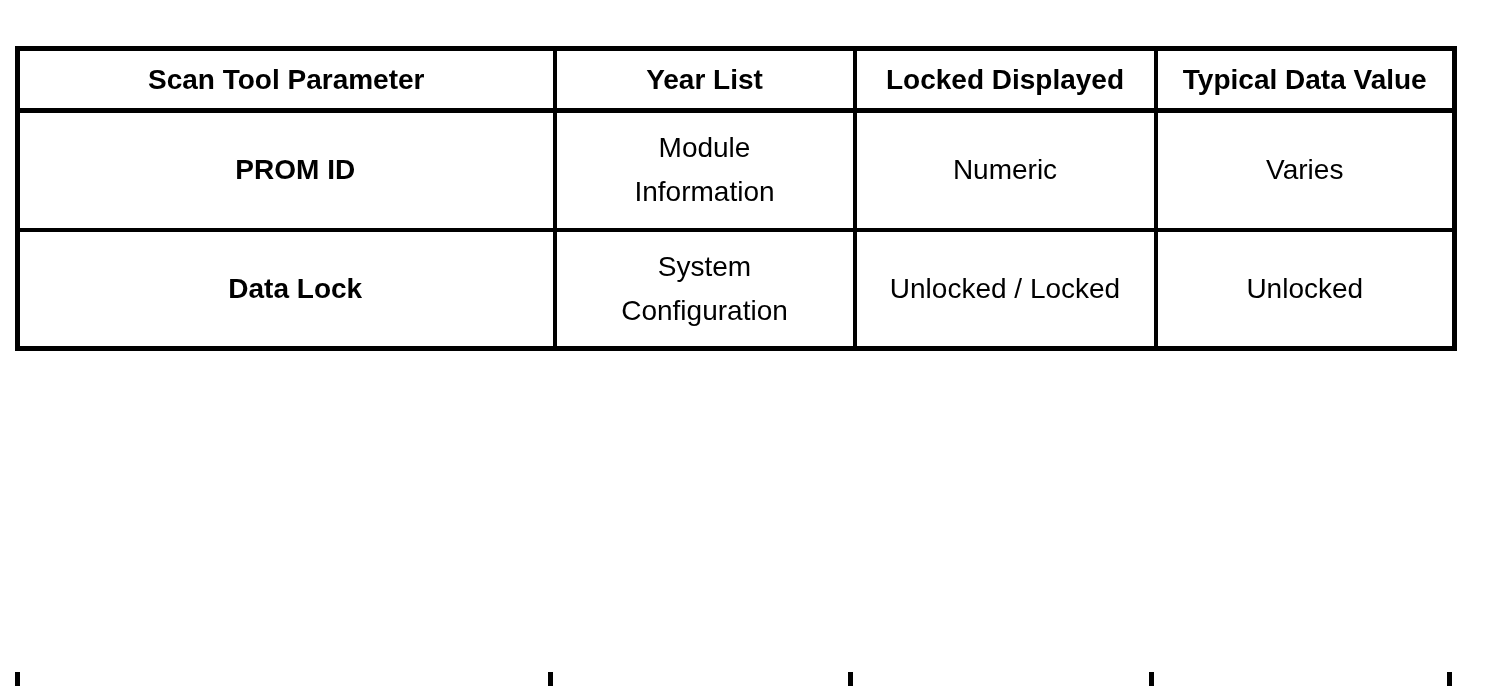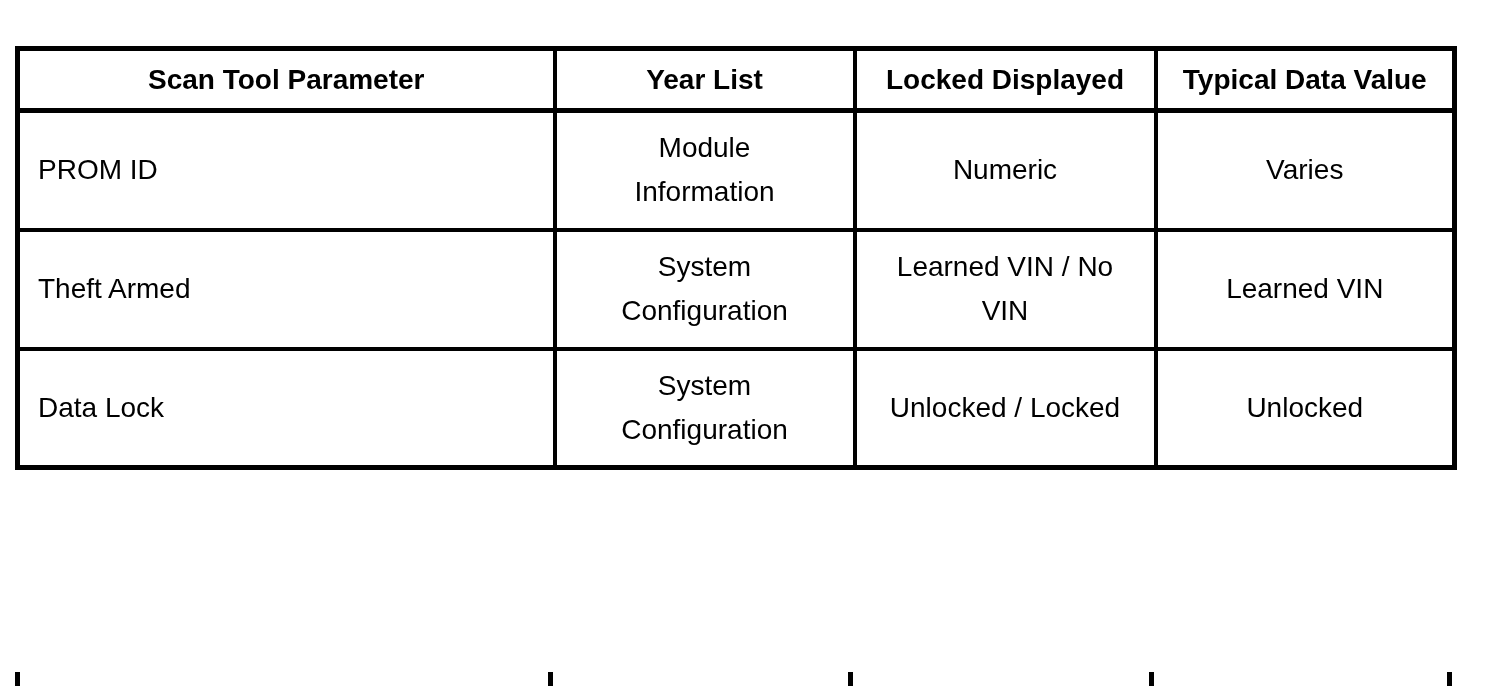--- a/index.html
+++ b/index.html
@@ -45,22 +45,23 @@
     height: 62px;
   }
   table.scan-table thead th {
     font-weight: bold;
     border-bottom-width: 5px;
   }
   table.scan-table tbody tr {
     height: 119px;
   }
   table.scan-table td.param-cell {
-    text-align: left;
+    text-align: center;
     padding-left: 18px;
+    font-weight: bold;
   }
   
   .stub {
     position: absolute;
     top: 672px;
     width: 5px;
     height: 14px;
     background: #000000;
   }
   .stub.s0 { left: 15px; }
@@ -91,28 +92,20 @@
     </thead>
     <tbody>
         <tr>
           <td class="param-cell">PROM ID</td>
           <td>Module
 Information</td>
           <td>Numeric</td>
           <td>Varies</td>
         </tr>
         <tr>
-          <td class="param-cell">Theft Armed</td>
-          <td>System
-Configuration</td>
-          <td>Learned VIN / No
-VIN</td>
-          <td>Learned VIN</td>
-        </tr>
-        <tr>
           <td class="param-cell">Data Lock</td>
           <td>System
 Configuration</td>
           <td>Unlocked / Locked</td>
           <td>Unlocked</td>
         </tr>
       </tbody>
   </table>
 
   <div>

